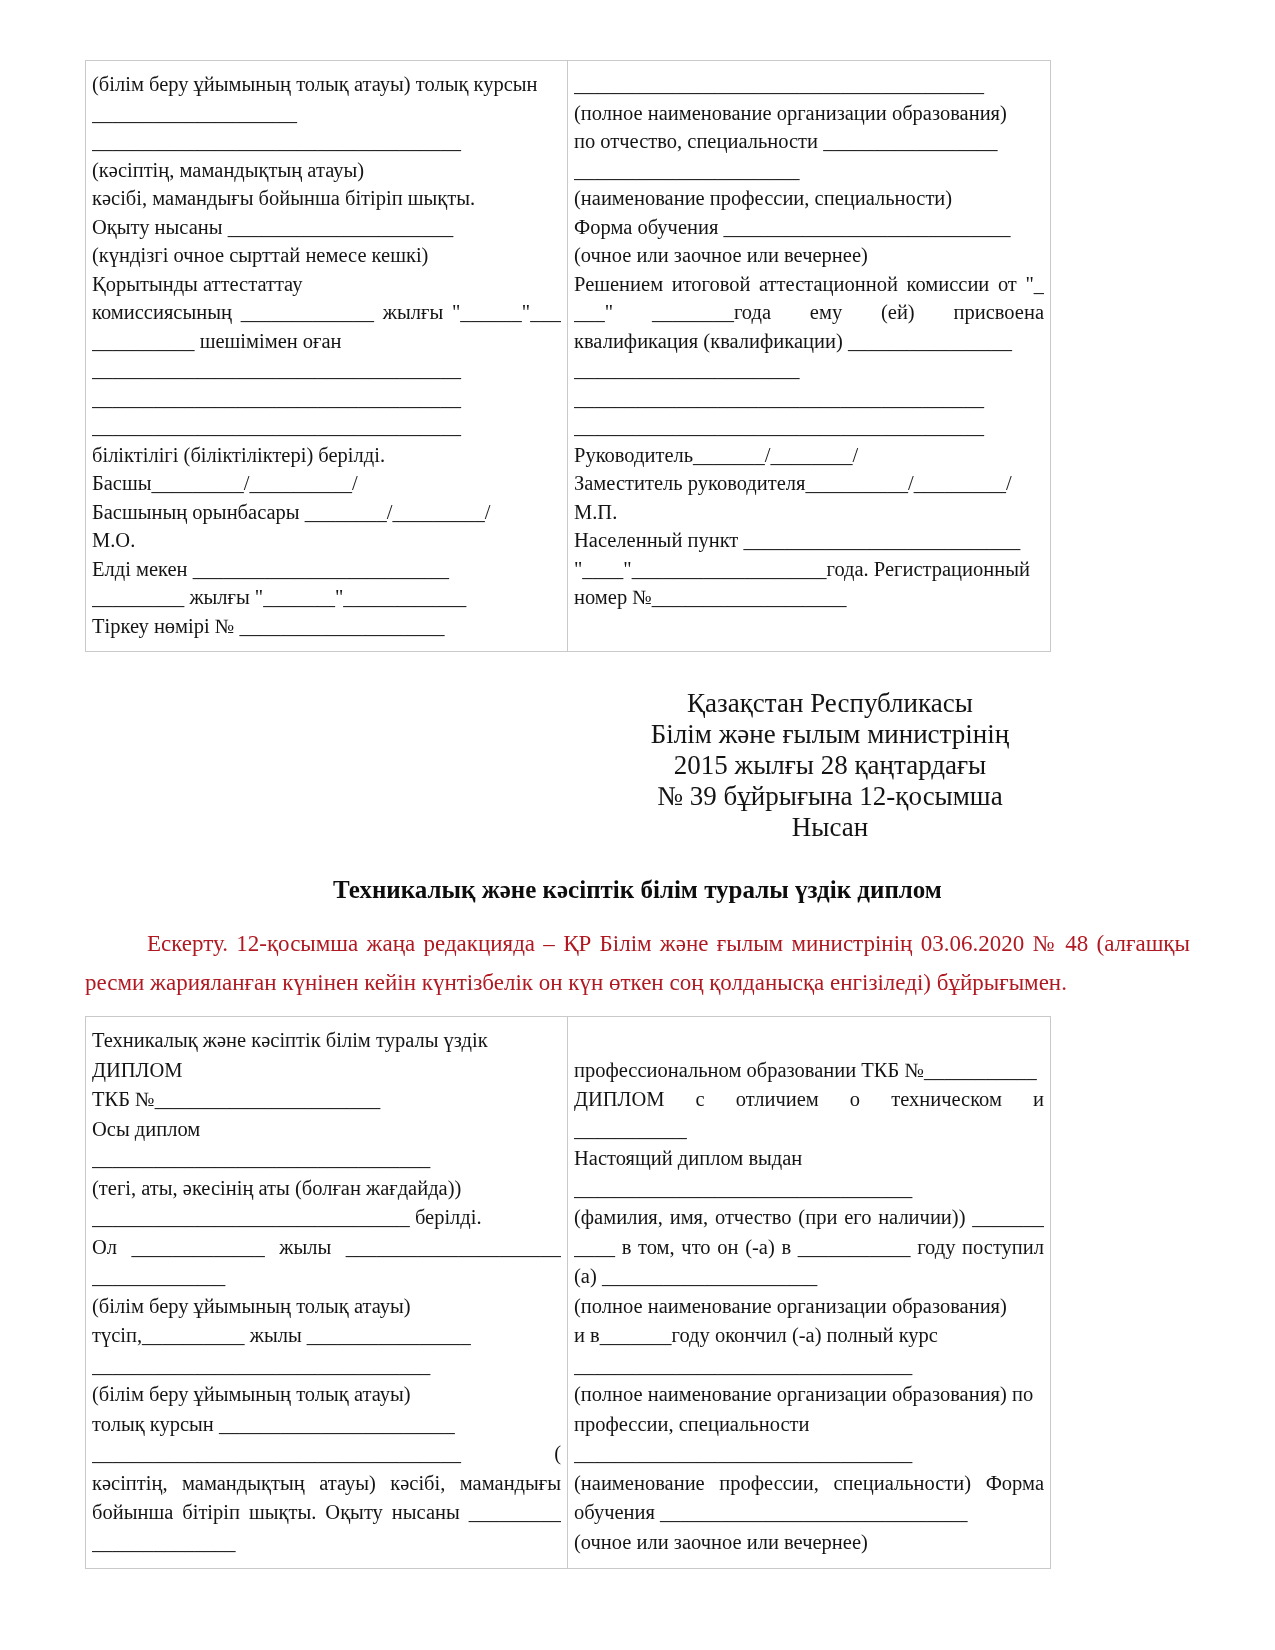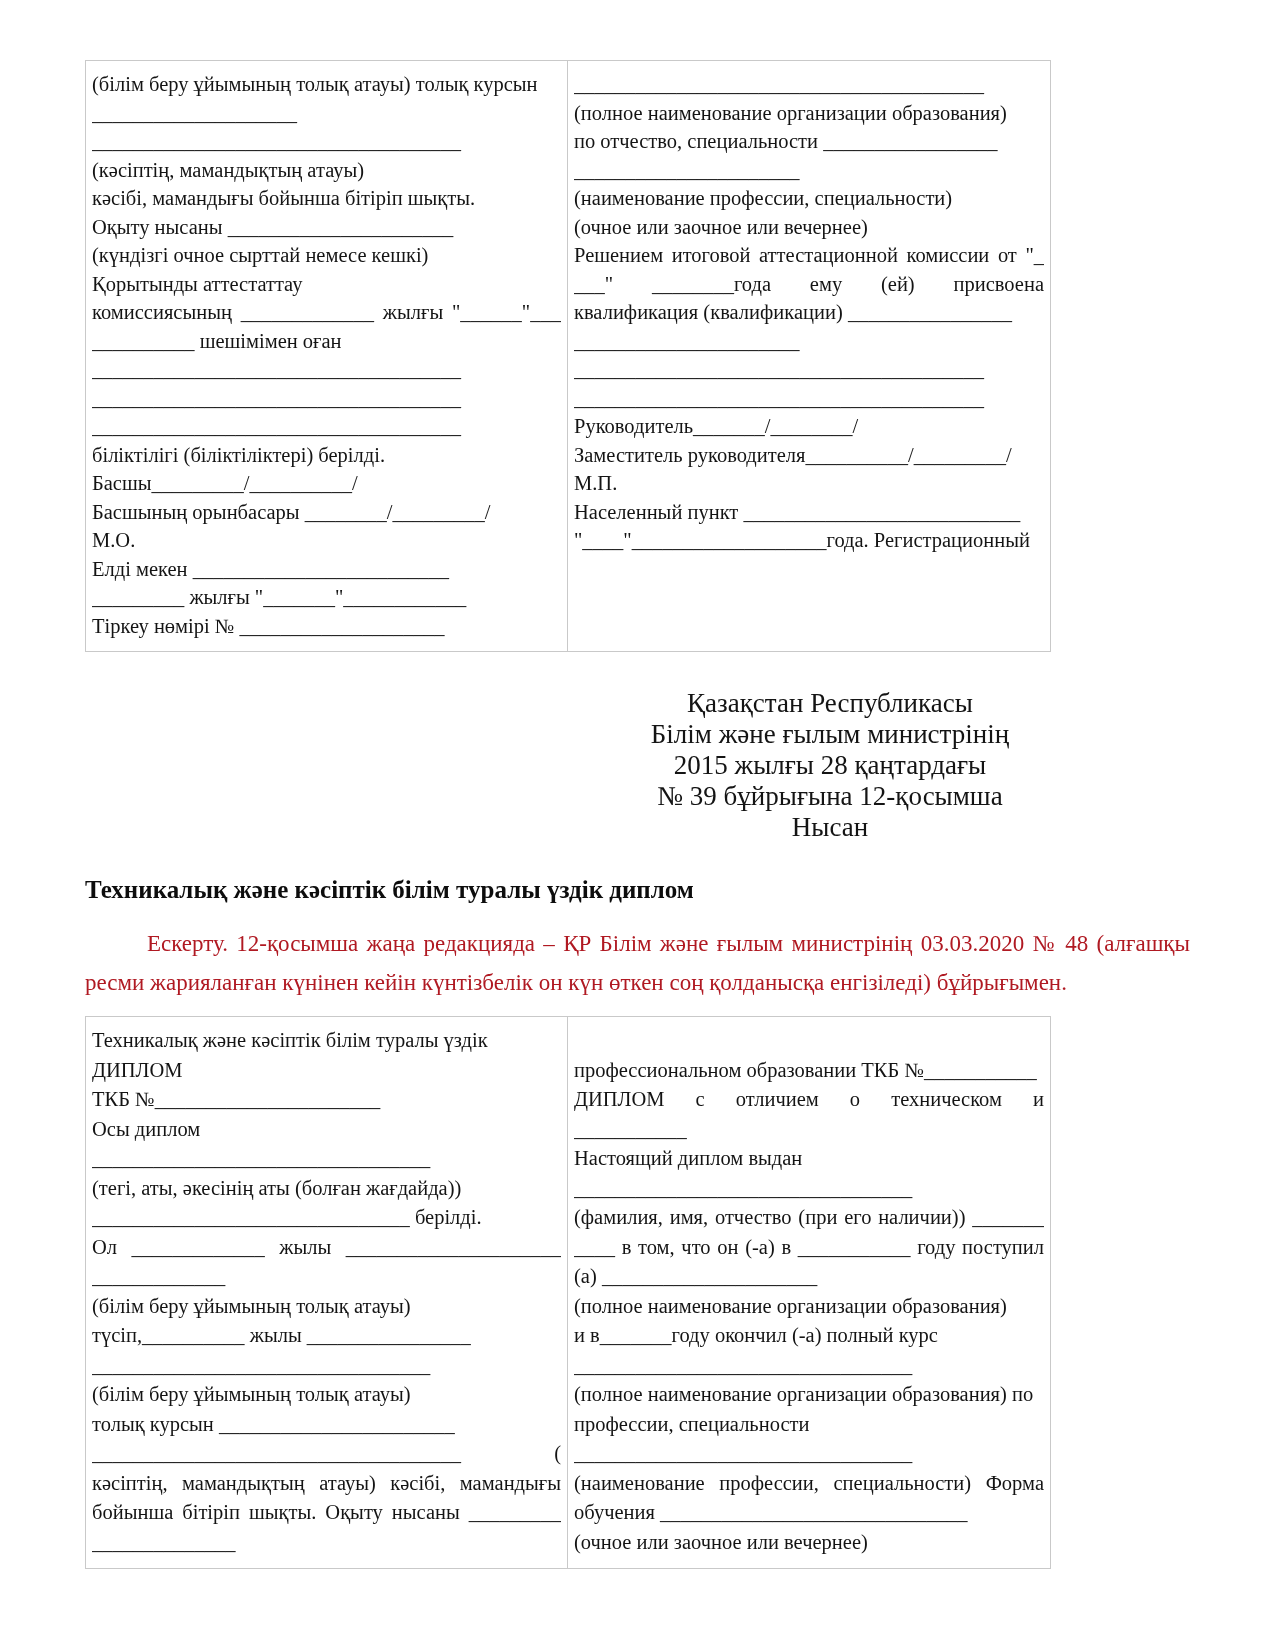--- a/index.html
+++ b/index.html
@@ -17,21 +17,21 @@
   .row{
     font-size:20.5px;line-height:28.5px;min-height:28.5px;
     overflow:hidden;white-space:normal;
   }
   .bottom .row{line-height:29.5px;min-height:29.5px}
   .just{text-align:justify;text-align-last:justify}
   .appendix{margin:36px 140px 0 auto;width:440px;text-align:center}
   .appendix .row{font-size:27px;line-height:31px;min-height:31px}
   .heading{
     font-size:25px;line-height:33px;font-weight:bold;
-    margin:30px 0 0 0;color:#0d0d0d;
+    margin:30px 0 0 0;color:#0d0d0d;text-align:center;
   }
   .note{
     width:1105px;font-size:23px;line-height:39px;color:#b01922;
     text-align:justify;text-indent:62px;margin:18px 0 14px 0;
   }
 </style>
 </head>
 <body>
 
 <div class="page">
@@ -58,46 +58,48 @@
         <div class="row">Елді мекен _________________________</div>
         <div class="row">_________ жылғы "_______"____________</div>
         <div class="row">Тіркеу нөмірі № ____________________</div>
       </div>
     <div class="cell">
         <div class="row">________________________________________</div>
         <div class="row">(полное наименование организации образования)</div>
         <div class="row">по отчество, специальности _________________</div>
         <div class="row">______________________</div>
         <div class="row">(наименование профессии, специальности)</div>
+        <div class="row">Форма обучения ____________________________</div>
         <div class="row">(очное или заочное или вечернее)</div>
         <div class="row just">Решением итоговой аттестационной комиссии от "_</div>
         <div class="row just">___" ________года ему (ей) присвоена</div>
         <div class="row">квалификация (квалификации) ________________</div>
         <div class="row">______________________</div>
         <div class="row">________________________________________</div>
         <div class="row">________________________________________</div>
         <div class="row">Руководитель_______/________/</div>
         <div class="row">Заместитель руководителя__________/_________/</div>
         <div class="row">М.П.</div>
         <div class="row">Населенный пункт ___________________________</div>
         <div class="row">"____"___________________года. Регистрационный</div>
+        <div class="row">номер №___________________</div>
       </div>
   </div>
 
   <div class="appendix">
       <div class="row">Қазақстан Республикасы</div>
       <div class="row">Білім және ғылым министрінің</div>
       <div class="row">2015 жылғы 28 қаңтардағы</div>
       <div class="row">№ 39 бұйрығына 12-қосымша</div>
       <div class="row">Нысан</div>
     </div>
 
   <div class="heading">Техникалық және кәсіптік білім туралы үздік диплом</div>
 
-  <div class="note">Ескерту. 12-қосымша жаңа редакцияда – ҚР Білім және ғылым министрінің 03.03.2020 № 48 (алғашқы ресми жарияланған күнінен кейін күнтізбелік он күн өткен соң қолданысқа енгізіледі) бұйрығымен.</div>
+  <div class="note">Ескерту. 12-қосымша жаңа редакцияда – ҚР Білім және ғылым министрінің 03.06.2020 № 48 (алғашқы ресми жарияланған күнінен кейін күнтізбелік он күн өткен соң қолданысқа енгізіледі) бұйрығымен.</div>
 
   <div class="form-table bottom">
     <div class="cell first">
         <div class="row">Техникалық және кәсіптік білім туралы үздік</div>
         <div class="row">ДИПЛОМ</div>
         <div class="row">ТКБ №______________________</div>
         <div class="row">Осы диплом</div>
         <div class="row">_________________________________</div>
         <div class="row">(тегі, аты, әкесінің аты (болған жағдайда))</div>
         <div class="row">_______________________________ берілді.</div>

